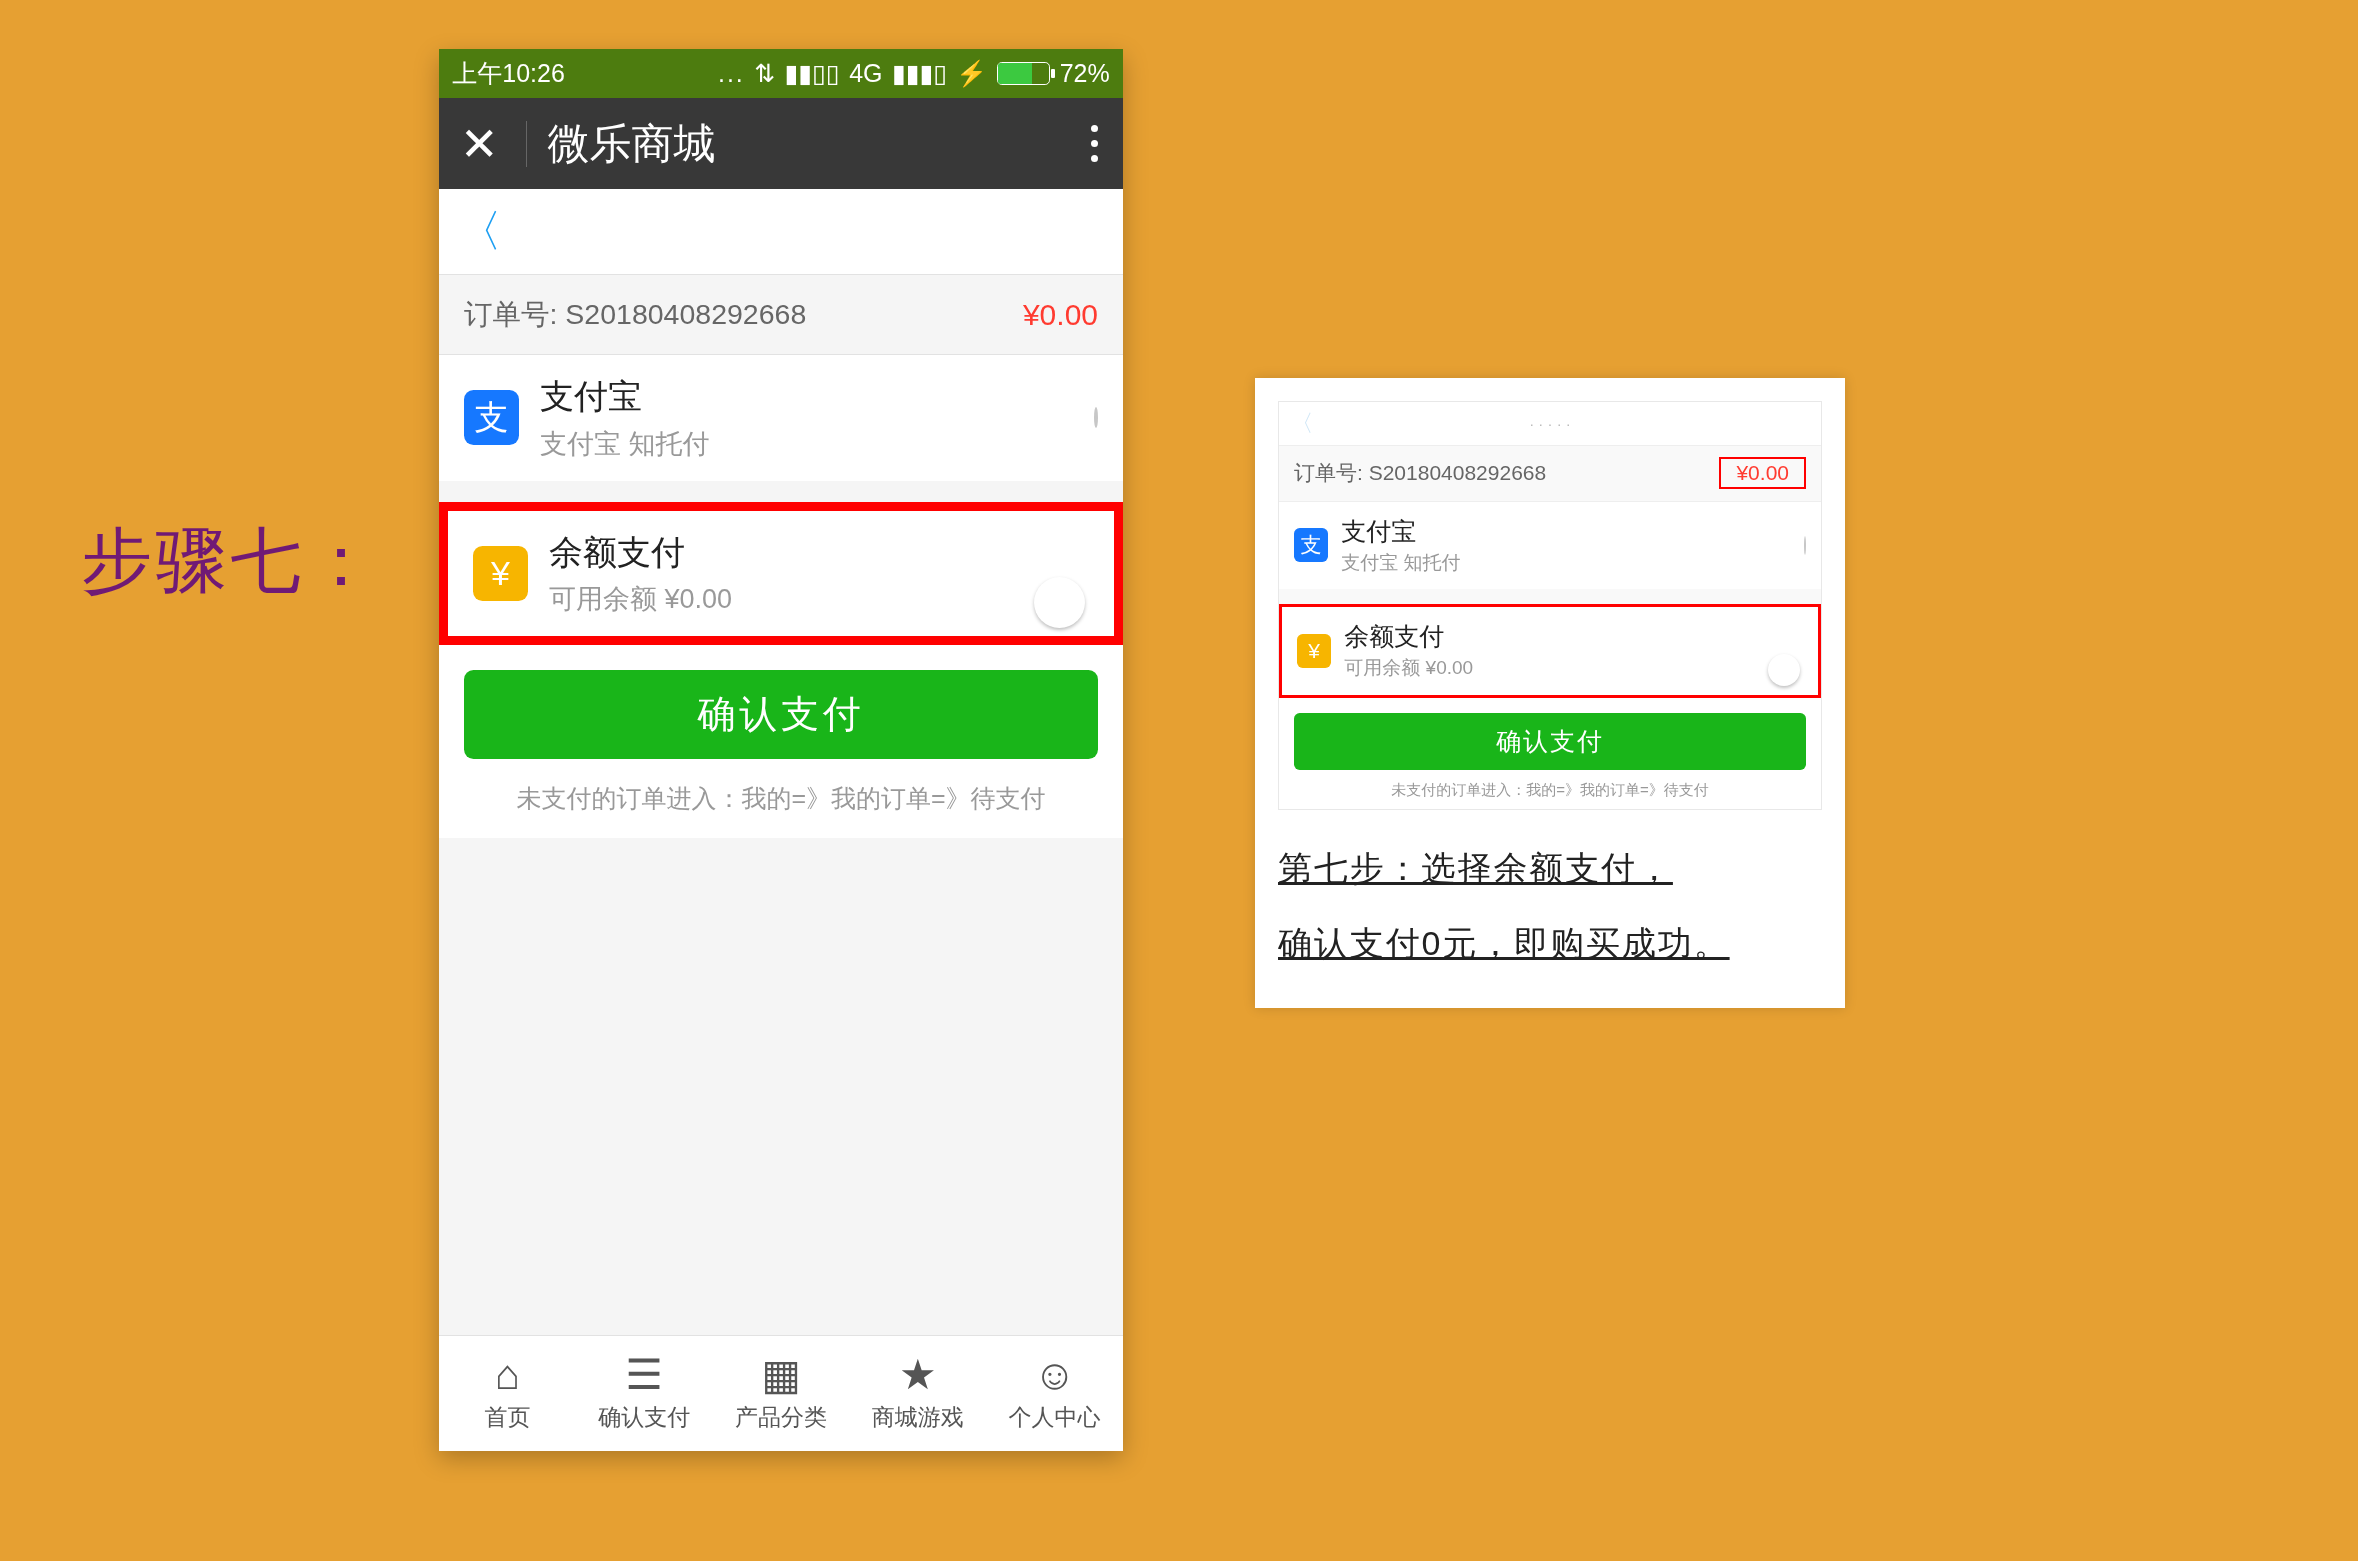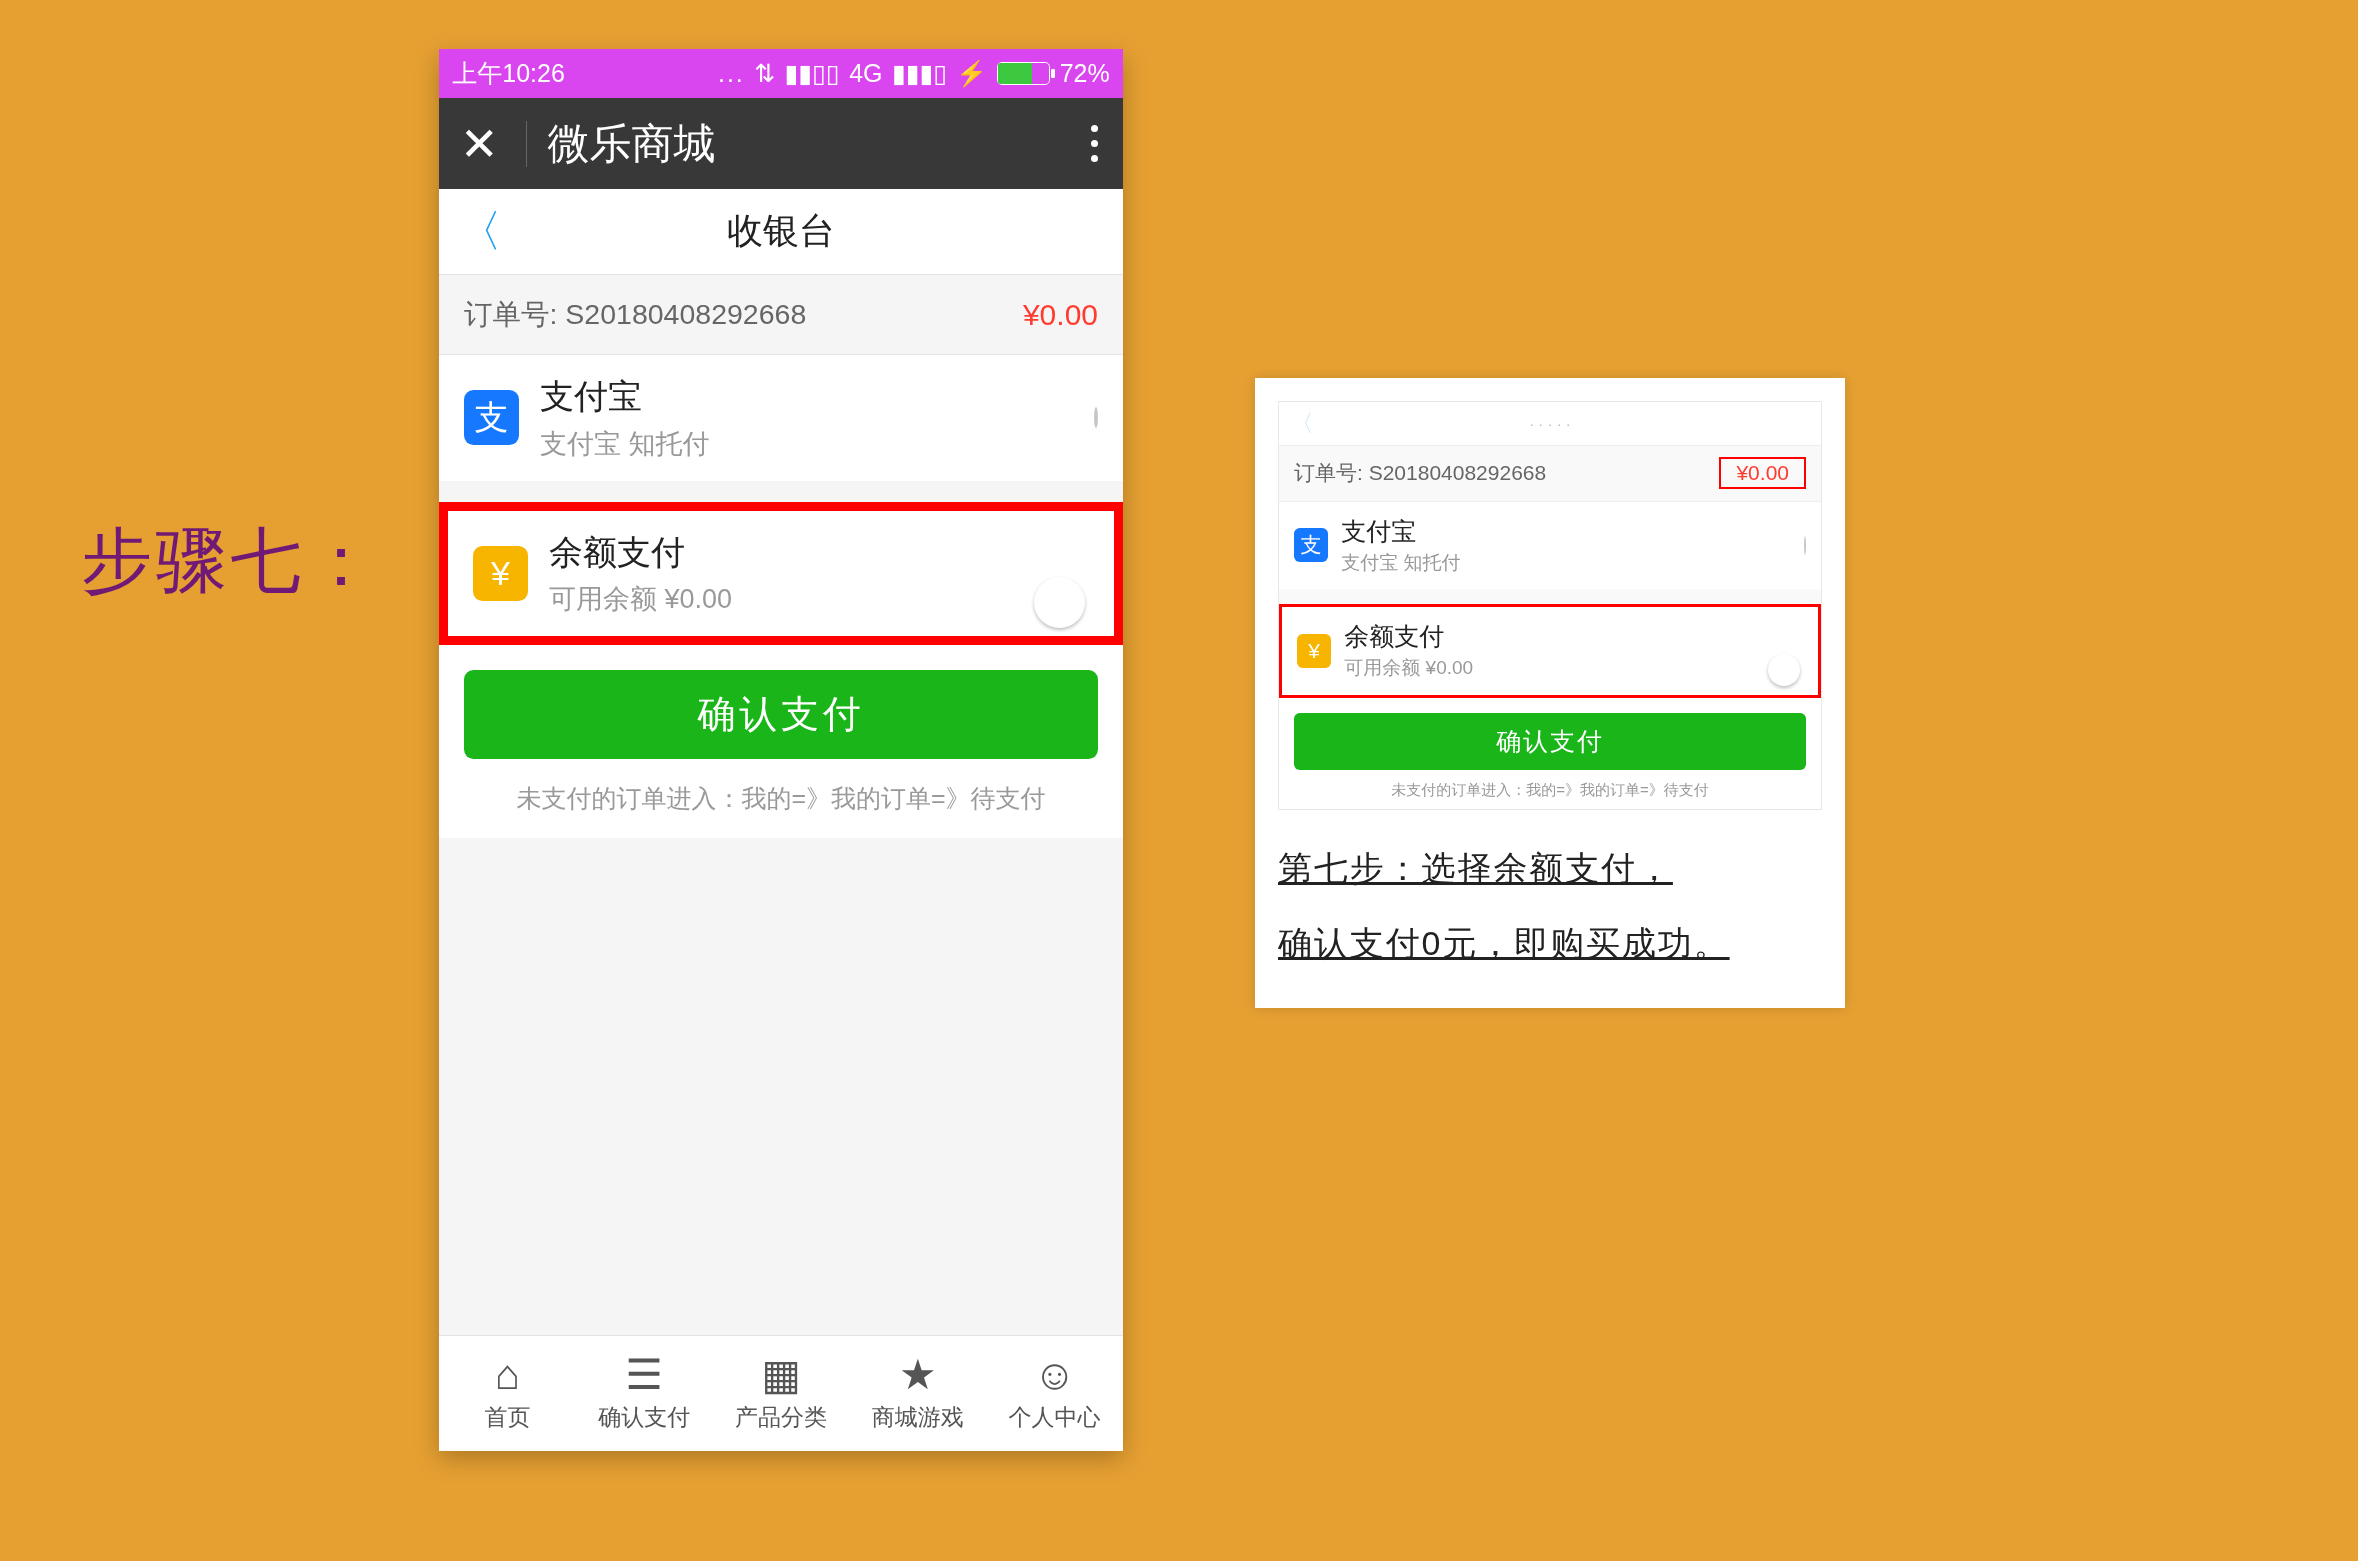--- a/index.html
+++ b/index.html
@@ -32,21 +32,21 @@
     height: 1402px;
     background: #ffffff;
     box-shadow: 0 7.6px 23px rgba(0,0,0,.25);
     display: flex;
     flex-direction: column;
   }
 
   
   .statusbar {
     height: 49px;
-    background: #d946ef;
+    background: #4d7c0f;
     color: #ffffff;
     font-size: 25px;
     display: flex;
     align-items: center;
     padding: 0 13.3px;
   }
   .statusbar .time { flex: 0 0 auto; }
   .statusbar .spacer { flex: 1 1 auto; }
   .statusbar .sig-icons { display: flex; align-items: center; gap: 9.5px; }
   .statusbar .dots { letter-spacing: 1.9px; }
@@ -256,21 +256,20 @@
     <span class="title">微乐商城</span>
     <span class="dots3">
         <span></span>
         <span></span>
         <span></span>
       </span>
   </div>
 
   <div class="pageheader">
     <span class="chev">〈</span>
-    <span class="pagetitle">收银台</span>
   </div>
 
   <div class="orderrow">
     <span><span>订单号: </span><span>S20180408292668</span></span>
     <span class="price">¥0.00</span>
   </div>
 
   <div class="payrow">
     <span class="icon" style="background:#1678ff">支</span>
     <span class="texts">

